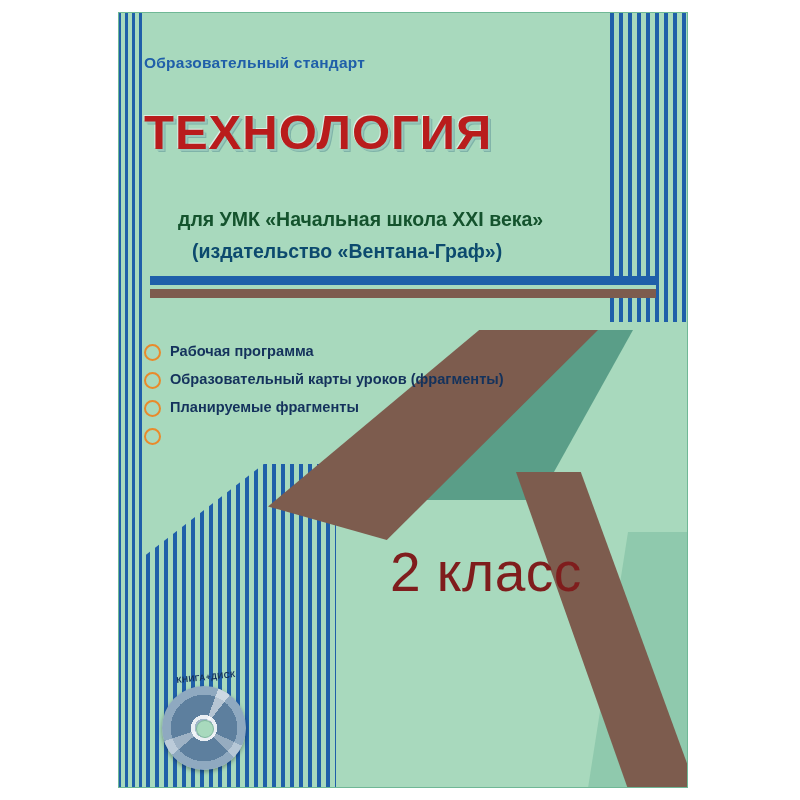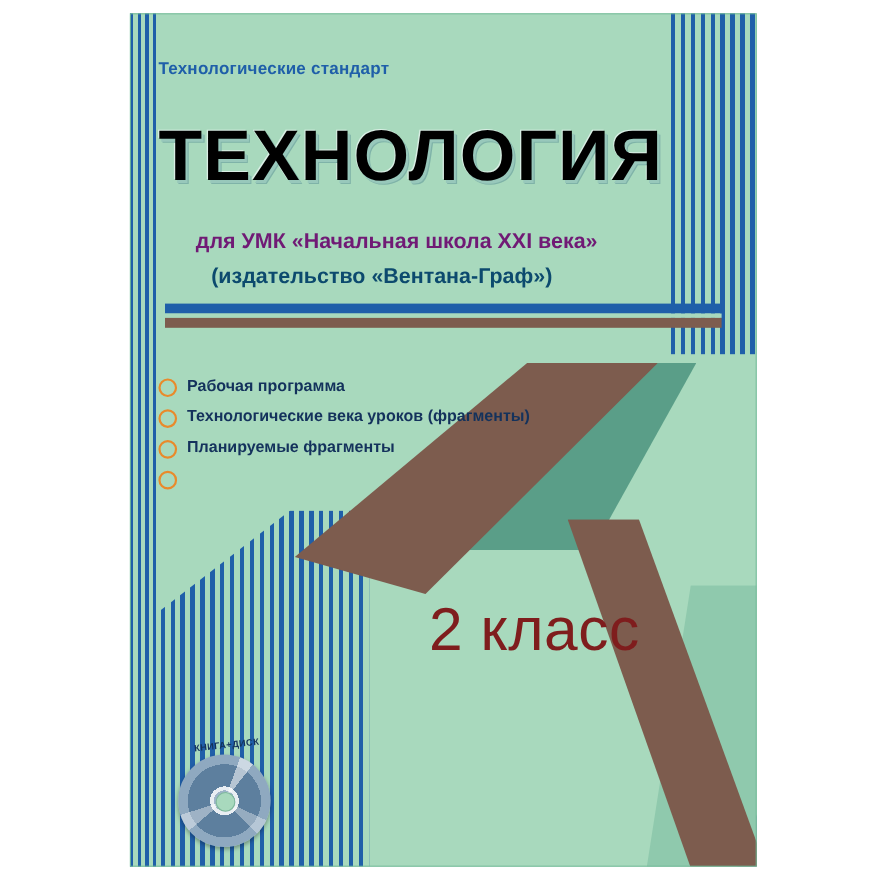--- a/index.html
+++ b/index.html
@@ -164,37 +164,37 @@
     font-size: 15.5px;
     font-weight: bold;
     color: #1f5fa9;
     letter-spacing: .2px;
   }
 
   .maintitle {
     position: absolute;
     left: 26px;
     top: 92px;
-    font-size: 65px;
-    font-weight: bold;
-    color: #000000;
+    font-size: 49px;
+    font-weight: bold;
+    color: #b91c1c;
     letter-spacing: 1px;
     text-shadow:
        2px 2px 0 #98c8bb,
        3px 3px 0 #7fb3a8,
       -1px -1px 0 #d9eee4;
   }
 
   .subtitle1 {
     position: absolute;
     left: 60px;
     top: 196px;
     font-size: 19.5px;
     font-weight: bold;
-    color: #701a75;
+    color: #14532d;
   }
   .subtitle2 {
     position: absolute;
     left: 74px;
     top: 228px;
     font-size: 19.5px;
     font-weight: bold;
     color: #0c4a6e;
   }
 
@@ -309,41 +309,41 @@
     <div class="stripes-left"></div>
     <div class="stripes-right"></div>
     <div class="stripes-lower"></div>
 
     <div class="band-teal"></div>
     <div class="band-brown-1"></div>
     <div class="band-slate"></div>
     <div class="band-green-lr"></div>
     <div class="band-brown-2"></div>
 
-    <div class="eyebrow">Технологические стандарт</div>
+    <div class="eyebrow">Образовательный стандарт</div>
 
     <div class="maintitle">ТЕХНОЛОГИЯ</div>
 
     <div class="subtitle1">для УМК «Начальная школа XXI века»</div>
     <div class="subtitle2">(издательство «Вентана-Граф»)</div>
 
     <div class="rule-wrap">
       <div class="rule-blue"></div>
       <div class="rule-gap"></div>
       <div class="rule-brown"></div>
     </div>
 
     <div class="bullets">
       <div class="bullet-row">
         <span class="bullet-dot"></span>
         <span class="bullet-text">Рабочая программа</span>
       </div>
       <div class="bullet-row">
         <span class="bullet-dot"></span>
-        <span class="bullet-text">Технологические века уроков (фрагменты)</span>
+        <span class="bullet-text">Образовательный карты уроков (фрагменты)</span>
       </div>
       <div class="bullet-row">
         <span class="bullet-dot"></span>
         <span class="bullet-text">Планируемые фрагменты</span>
       </div>
       <div class="bullet-row">
         <span class="bullet-dot"></span>
       </div>
     </div>
 

